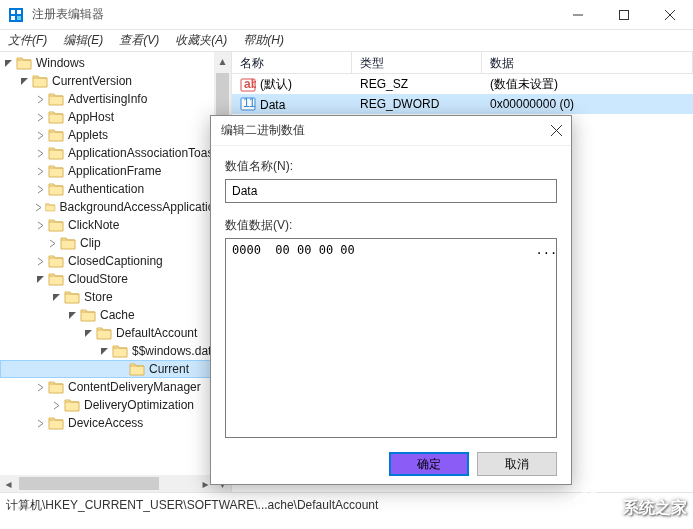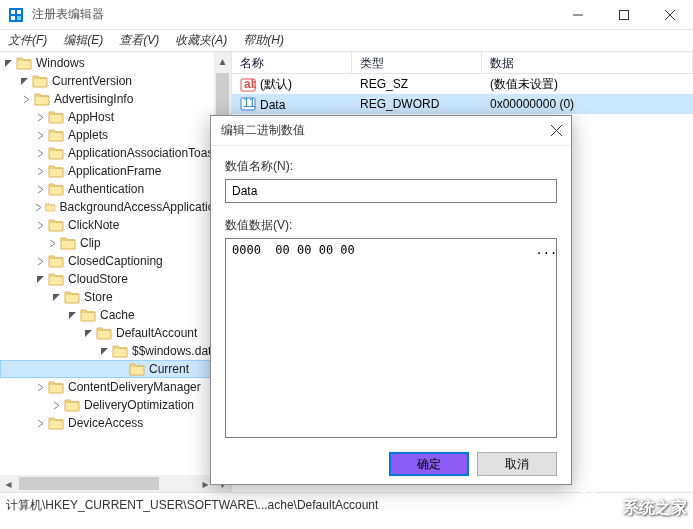--- a/index.html
+++ b/index.html
@@ -113,21 +113,21 @@
             <svg width="9" height="9">
               <path d="M1 1 L8 1 L1 8 Z" fill="#595959"></path>
             </svg>
           </span>
           <svg class="folder" viewBox="0 0 16 14">
             <path d="M1 2h5l1.5 2H15v9H1z" fill="#ffe9a6" stroke="#d9b65a"></path>
             <path d="M1 4h14" stroke="#d9b65a"></path>
           </svg>
           <span class="tree-label">CurrentVersion</span>
         </div>
-        <div class="tree-row" style="padding-left:20px">
+        <div class="tree-row" style="padding-left:34px">
           <span class="chev">
             <svg width="9" height="9">
               <path d="M2 1 L7 4.5 L2 8" fill="none" stroke="#888"></path>
             </svg>
           </span>
           <svg class="folder" viewBox="0 0 16 14">
             <path d="M1 2h5l1.5 2H15v9H1z" fill="#ffe9a6" stroke="#d9b65a"></path>
             <path d="M1 4h14" stroke="#d9b65a"></path>
           </svg>
           <span class="tree-label">AdvertisingInfo</span>

